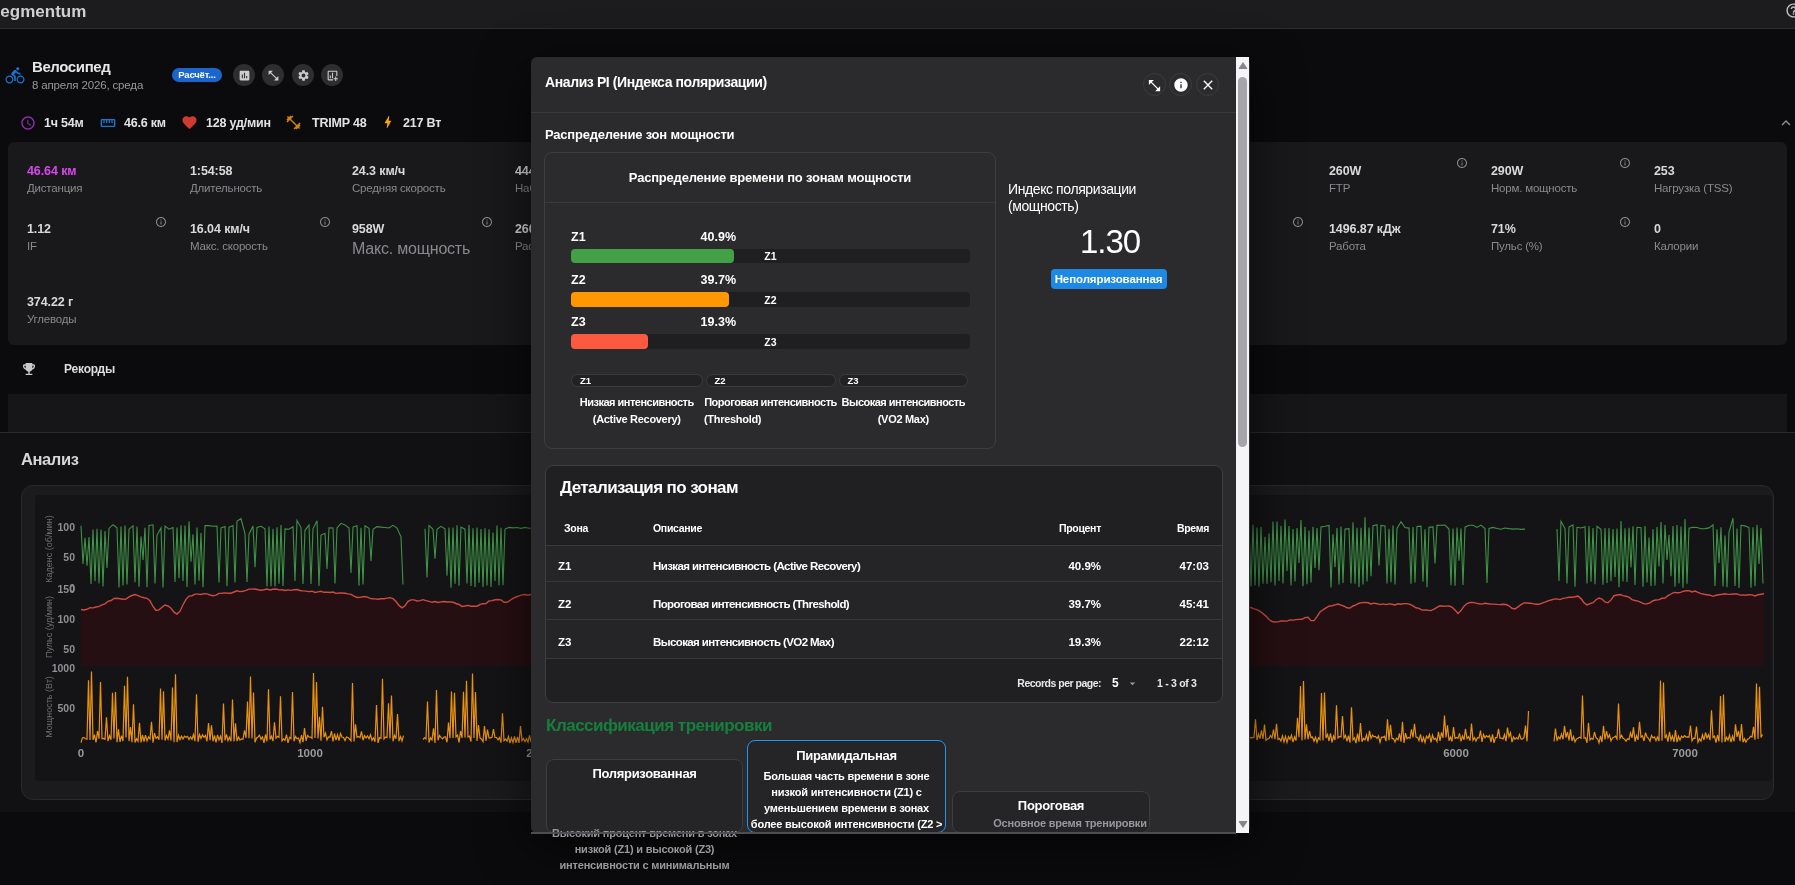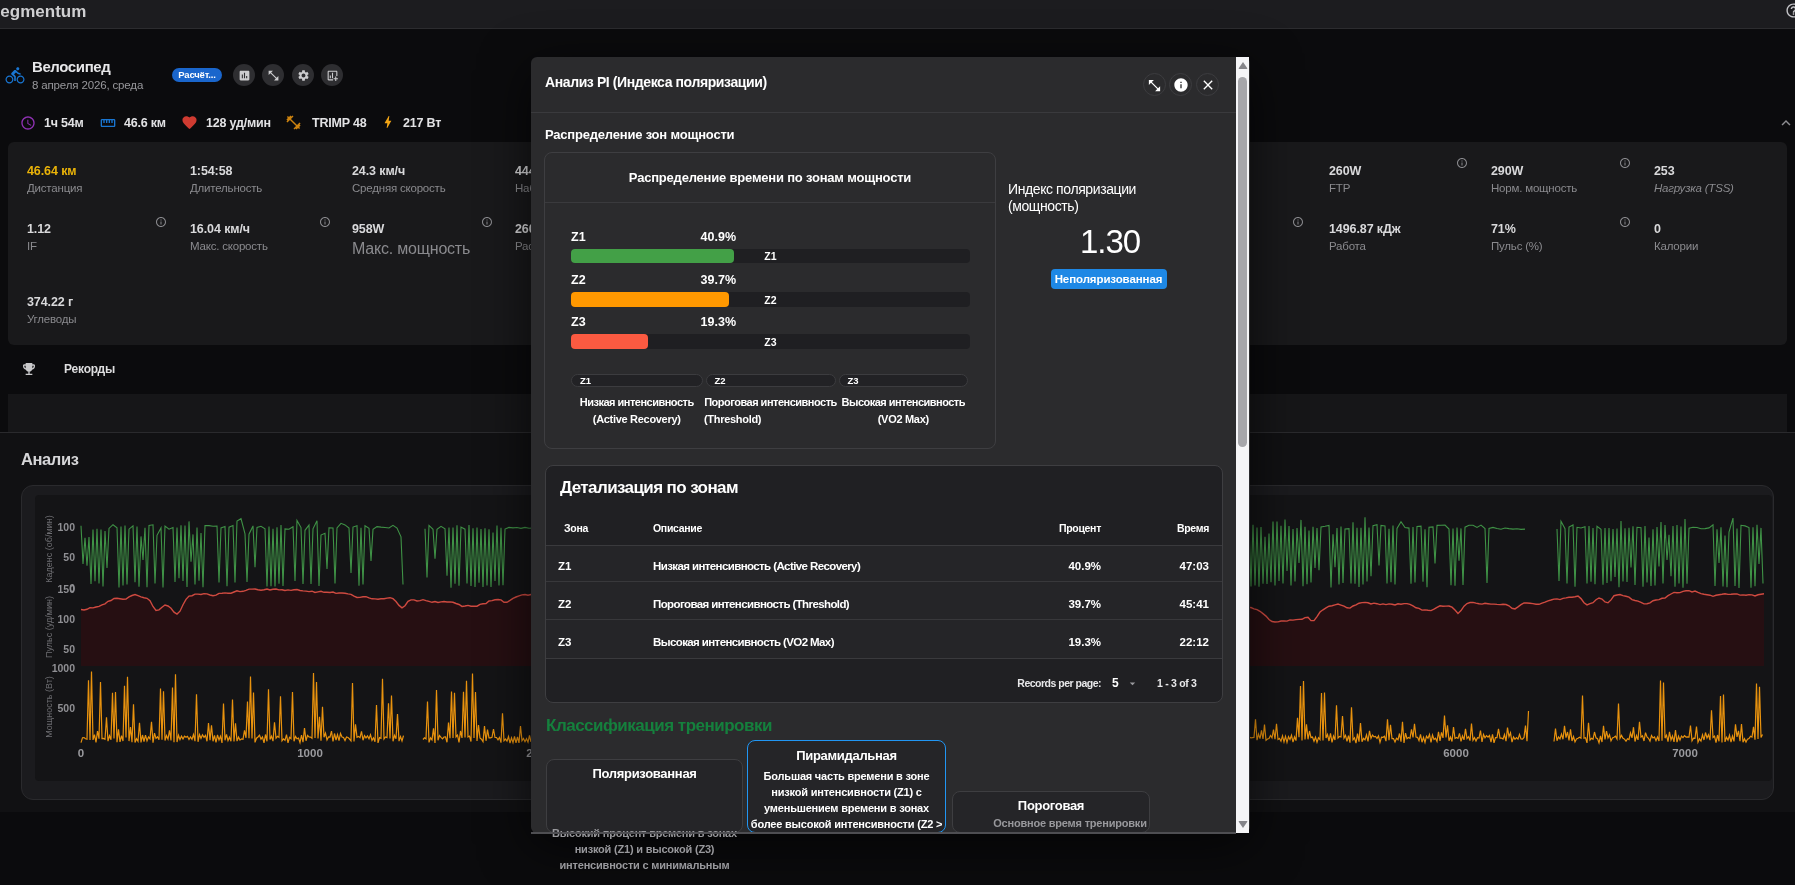--- a/index.html
+++ b/index.html
@@ -55,42 +55,42 @@
   <div class="abs" style="left:312px;top:116px;font-size:12.5px;font-weight:700;letter-spacing:-0.2px;color:#e2e2e4;">TRIMP 48</div>
   <svg class="abs" style="left:380px;top:113px;" width="16" height="18" viewBox="0 0 24 24" fill="#f2a515">
       <path d="M11 21h-1l1-7H7.5c-.58 0-.57-.32-.38-.66.19-.34.05-.08.07-.12C8.48 10.94 10.42 7.54 13 3h1l-1 7h3.5c.49 0 .56.33.47.51l-.07.15C12.96 17.55 11 21 11 21z"></path>
     </svg>
   <div class="abs" style="left:403px;top:116px;font-size:12.5px;font-weight:700;letter-spacing:-0.2px;color:#e2e2e4;">217 Вт</div>
 
   <div class="abs" style="left:8px;top:142px;width:1779px;height:203px;background:#19191b;border-radius:6px;"></div>
   <svg class="abs" style="left:1777px;top:114px;" width="18" height="18" viewBox="0 0 24 24" fill="#8e8e92">
       <path d="M12 8l-6 6 1.41 1.41L12 10.83l4.59 4.58L18 14z"></path>
     </svg>
-  <div class="abs" style="left:27px;top:164px;font-size:12.5px;font-weight:700;letter-spacing:-0.1px;color:#eab308;">46.64 км</div>
+  <div class="abs" style="left:27px;top:164px;font-size:12.5px;font-weight:700;letter-spacing:-0.1px;color:#d946ef;">46.64 км</div>
   <div class="abs" style="left:27px;top:182px;font-size:11.5px;letter-spacing:-0.2px;color:#8a8a8e;">Дистанция</div>
   <div class="abs" style="left:190px;top:164px;font-size:12.5px;font-weight:700;letter-spacing:-0.1px;color:#d9d9db;">1:54:58</div>
   <div class="abs" style="left:190px;top:182px;font-size:11.5px;letter-spacing:-0.2px;color:#8a8a8e;">Длительность</div>
   <div class="abs" style="left:352px;top:164px;font-size:12.5px;font-weight:700;letter-spacing:-0.1px;color:#d9d9db;">24.3 км/ч</div>
   <div class="abs" style="left:352px;top:182px;font-size:11.5px;letter-spacing:-0.2px;color:#8a8a8e;">Средняя скорость</div>
   <div class="abs" style="left:515px;top:164px;font-size:12.5px;font-weight:700;letter-spacing:-0.1px;color:#d9d9db;">444 м</div>
   <div class="abs" style="left:515px;top:182px;font-size:11.5px;letter-spacing:-0.2px;color:#8a8a8e;">Набор высоты</div>
   <div class="abs" style="left:27px;top:222px;font-size:12.5px;font-weight:700;letter-spacing:-0.1px;color:#d9d9db;">1.12</div>
   <div class="abs" style="left:27px;top:240px;font-size:11.5px;letter-spacing:-0.2px;color:#8a8a8e;">IF</div>
   <div class="abs" style="left:190px;top:222px;font-size:12.5px;font-weight:700;letter-spacing:-0.1px;color:#d9d9db;">16.04 км/ч</div>
   <div class="abs" style="left:190px;top:240px;font-size:11.5px;letter-spacing:-0.2px;color:#8a8a8e;">Макс. скорость</div>
   <div class="abs" style="left:352px;top:222px;font-size:12.5px;font-weight:700;letter-spacing:-0.1px;color:#d9d9db;">958W</div>
   <div class="abs" style="left:352px;top:240px;font-size:16px;letter-spacing:-0.2px;color:#8a8a8e;">Макс. мощность</div>
   <div class="abs" style="left:515px;top:222px;font-size:12.5px;font-weight:700;letter-spacing:-0.1px;color:#d9d9db;">260W</div>
   <div class="abs" style="left:515px;top:240px;font-size:11.5px;letter-spacing:-0.2px;color:#8a8a8e;">Расчётная мощность</div>
   <div class="abs" style="left:1329px;top:164px;font-size:12.5px;font-weight:700;letter-spacing:-0.1px;color:#d9d9db;">260W</div>
   <div class="abs" style="left:1329px;top:182px;font-size:11.5px;letter-spacing:-0.2px;color:#8a8a8e;">FTP</div>
   <div class="abs" style="left:1491px;top:164px;font-size:12.5px;font-weight:700;letter-spacing:-0.1px;color:#d9d9db;">290W</div>
   <div class="abs" style="left:1491px;top:182px;font-size:11.5px;letter-spacing:-0.2px;color:#8a8a8e;">Норм. мощность</div>
   <div class="abs" style="left:1654px;top:164px;font-size:12.5px;font-weight:700;letter-spacing:-0.1px;color:#d9d9db;">253</div>
-  <div class="abs" style="left:1654px;top:182px;font-size:11.5px;letter-spacing:-0.2px;color:#8a8a8e;font-style:italic;">Нагрузка (TSS)</div>
+  <div class="abs" style="left:1654px;top:182px;font-size:11.5px;letter-spacing:-0.2px;color:#8a8a8e;">Нагрузка (TSS)</div>
   <div class="abs" style="left:1329px;top:222px;font-size:12.5px;font-weight:700;letter-spacing:-0.1px;color:#d9d9db;">1496.87 кДж</div>
   <div class="abs" style="left:1329px;top:240px;font-size:11.5px;letter-spacing:-0.2px;color:#8a8a8e;">Работа</div>
   <div class="abs" style="left:1491px;top:222px;font-size:12.5px;font-weight:700;letter-spacing:-0.1px;color:#d9d9db;">71%</div>
   <div class="abs" style="left:1491px;top:240px;font-size:11.5px;letter-spacing:-0.2px;color:#8a8a8e;">Пульс (%)</div>
   <div class="abs" style="left:1654px;top:222px;font-size:12.5px;font-weight:700;letter-spacing:-0.1px;color:#d9d9db;">0</div>
   <div class="abs" style="left:1654px;top:240px;font-size:11.5px;letter-spacing:-0.2px;color:#8a8a8e;">Калории</div>
   <div class="abs" style="left:27px;top:295px;font-size:12.5px;font-weight:700;letter-spacing:-0.1px;color:#d9d9db;">374.22 г</div>
   <div class="abs" style="left:27px;top:313px;font-size:11.5px;letter-spacing:-0.2px;color:#8a8a8e;">Углеводы</div>
   <svg class="abs" style="left:1456px;top:157px;" width="12" height="12" viewBox="0 0 24 24" fill="#8a8a8e">
       <path d="M11 7h2v2h-2zm0 4h2v6h-2zm1-9C6.48 2 2 6.48 2 12s4.48 10 10 10 10-4.48 10-10S17.52 2 12 2zm0 18c-4.41 0-8-3.59-8-8s3.59-8 8-8 8 3.59 8 8-3.59 8-8 8z"></path>

